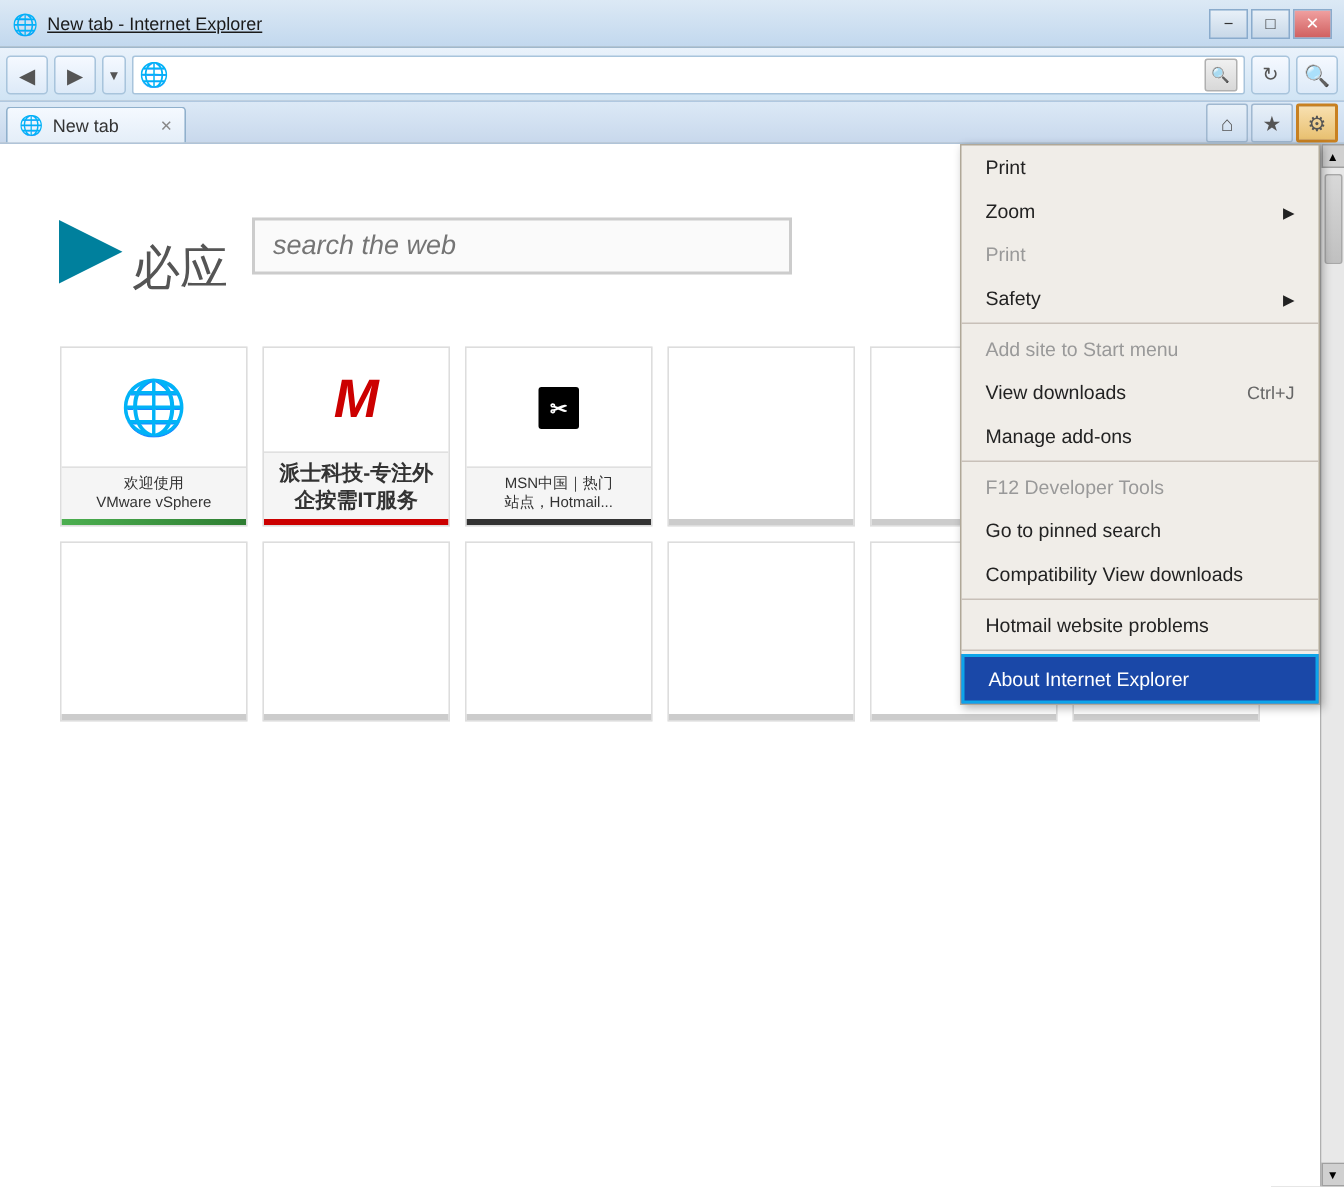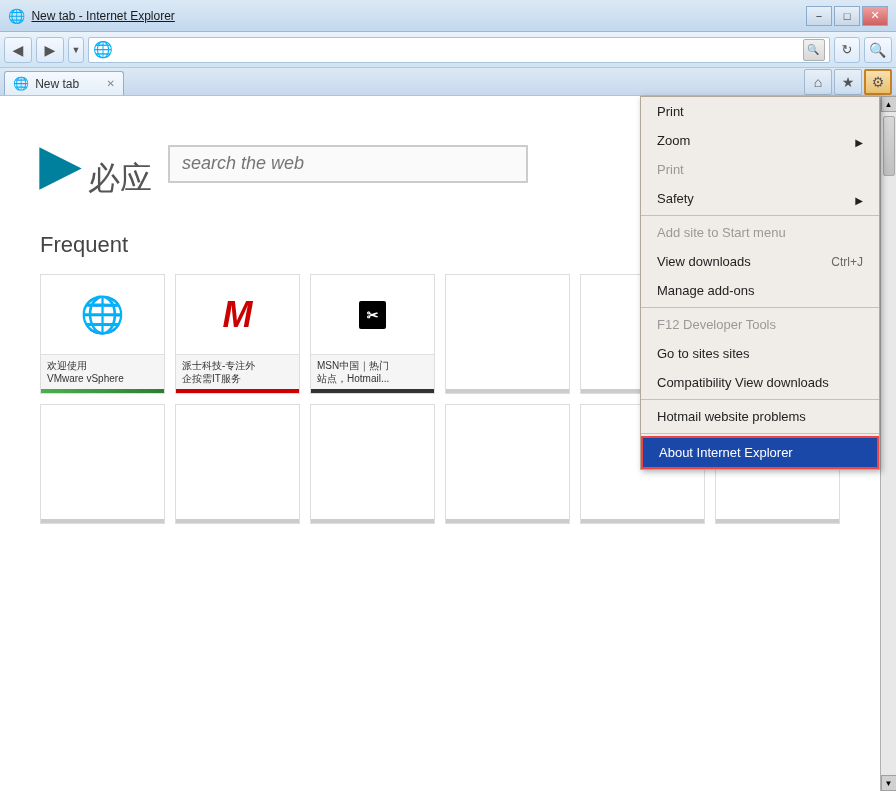--- a/index.html
+++ b/index.html
@@ -144,20 +144,21 @@
       flex: 1;
       display: flex;
       align-items: center;
       justify-content: center;
       background: #fff;
       overflow: hidden;
     }
     .tile-label {
       font-size: 11px; color: #333; padding: 4px 6px; background: #f5f5f5; line-height: 1.3;
       border-top: 1px solid #e0e0e0;
+      text-align: center;
     }
     .tile-accent-bar { height: 4px; }
 
     
     .tile-1 .tile-img-area { background: #fff; }
     .tile-1 .tile-accent-bar { background: linear-gradient(to right, #6dbb6d, #2a8a2a); }
 
     
     .tile-2 .tile-accent-bar { background: #e00; }
 
@@ -194,21 +195,21 @@
     }
     .menu-item {
       padding: 7px 16px;
       cursor: pointer;
       display: flex;
       align-items: flex-end;
       justify-content: space-between;
       color: #222;
     }
     .menu-item.disabled { color: #999; cursor: default; }
-    .menu-item.highlighted { background: #1a48a8; color: #fff; border: 2px solid #ef4444; }
+    .menu-item.highlighted { background: #1a48a8; color: #fff; border: 2px solid #0ea5e9; }
     .menu-separator { height: 1px; background: #c8c0b8; margin: 2px 0; }
     .menu-arrow { font-size: 10px; }
     .menu-shortcut { font-size: 12px; color: #666; }
   </style>
 </head>
 <body>
 
 <div class="title-bar">
   <span style="font-size:14px; margin-right:6px;">🌐</span>
   <span class="title-bar-text">New tab - Internet Explorer</span>
@@ -260,40 +261,36 @@
     <div class="page-inner">
 
       <div class="bing-area">
         <div class="bing-logo">
           <span style="font-size:52px; color:#00809d; font-weight:bold; line-height:1;">▶</span>
           <span class="bing-text" style="font-size:32px; color:#555; margin-left:4px;margin-top:31px;">必应</span>
         </div>
         <input class="search-box" type="text" placeholder="search the web" style="">
       </div>
 
-      <div class="frequent-header">
-        <span class="frequent-title">Frequent</span>
-        <span class="news-feed-link">Enable my news feed</span>
-      </div>
 
       <div class="tiles-grid">
 
         <div class="tile tile-1">
           <div class="tile-img-area">
             <span class="ie-tile-icon">🌐</span>
           </div>
           <div class="tile-label" style="font-size:10px;">欢迎使用<br>VMware vSphere</div>
           <div class="tile-accent-bar" style="background: linear-gradient(to right, #4caf50, #2e7d32); height:4px;"></div>
         </div>
 
         <div class="tile tile-2">
           <div class="tile-img-area">
             <span style="font-size:36px; color:#cc0000; font-weight:900; font-style:italic;">M</span>
           </div>
-          <div class="tile-label" style="font-size:10px;">派士科技-专注外<br>企按需IT服务</div>
+          <div class="tile-label" style="font-size:14px;font-weight:bold;">派士科技-专注外<br>企按需IT服务</div>
           <div class="tile-accent-bar" style="background: #cc0000; height:4px;"></div>
         </div>
 
         <div class="tile tile-3">
           <div class="tile-img-area">
             <span style="font-size:14px; background:#000; color:#fff; padding:6px 8px; border-radius:2px; font-weight:bold;">✂</span>
           </div>
           <div class="tile-label" style="font-size:10px;">MSN中国｜热门<br>站点，Hotmail...</div>
           <div class="tile-accent-bar" style="background: #333; height:4px;"></div>
         </div>
@@ -371,21 +368,21 @@
       <span class="menu-shortcut">Ctrl+J</span>
     </div>
     <div class="menu-item">
       <span>Manage add-ons</span>
     </div>
     <div class="menu-separator"></div>
     <div class="menu-item disabled">
       <span>F12 Developer Tools</span>
     </div>
     <div class="menu-item">
-      <span>Go to sites sites</span>
+      <span>Go to pinned search</span>
     </div>
     <div class="menu-item">
       <span>Compatibility View downloads</span>
     </div>
     <div class="menu-separator"></div>
     <div class="menu-item">
       <span>Hotmail website problems</span>
     </div>
     <div class="menu-separator"></div>
     <div class="menu-item highlighted">

